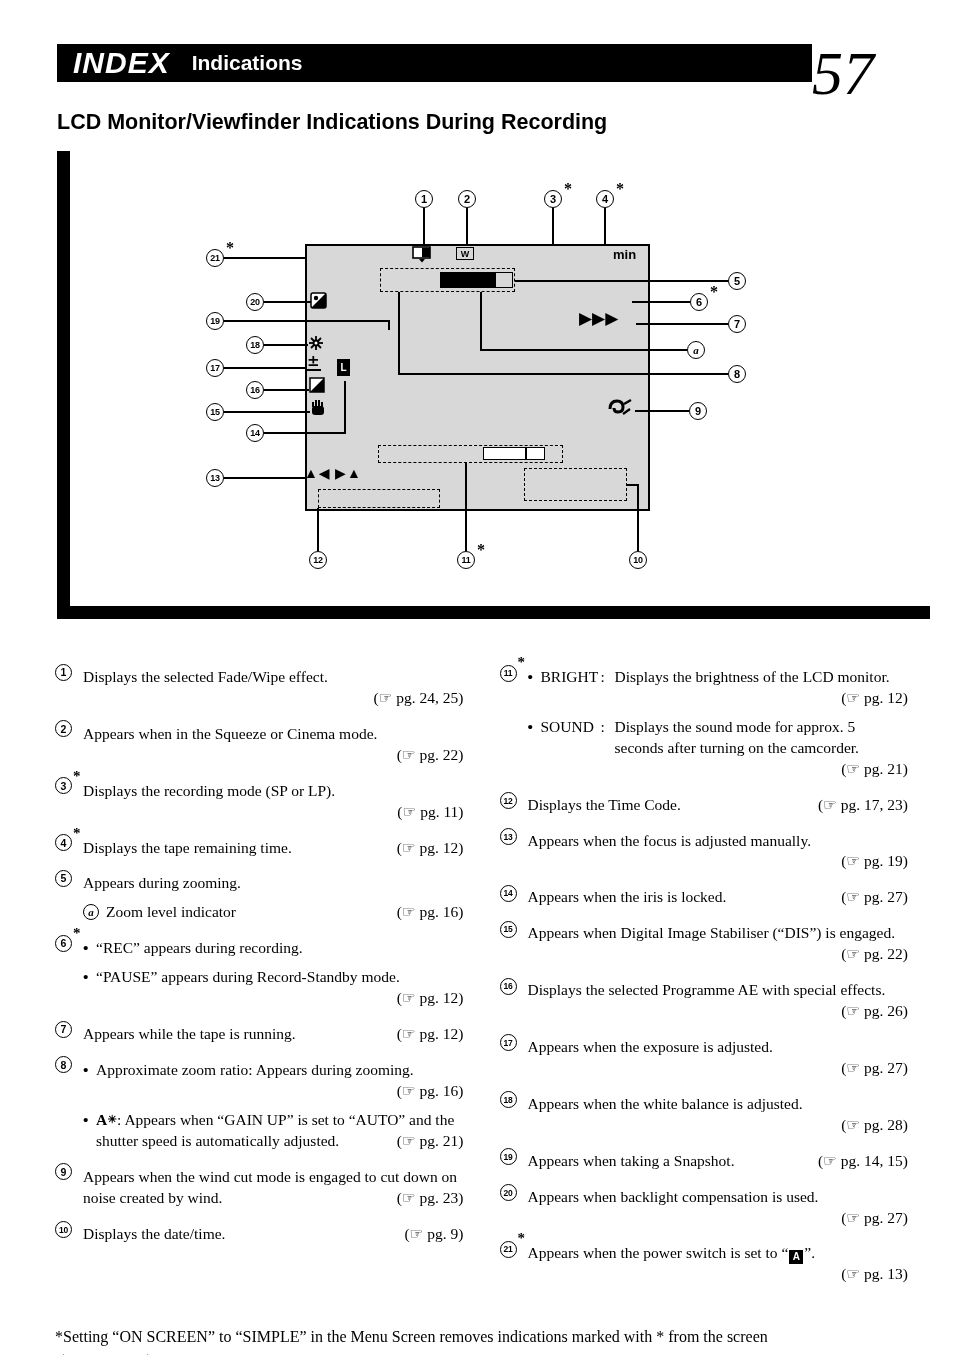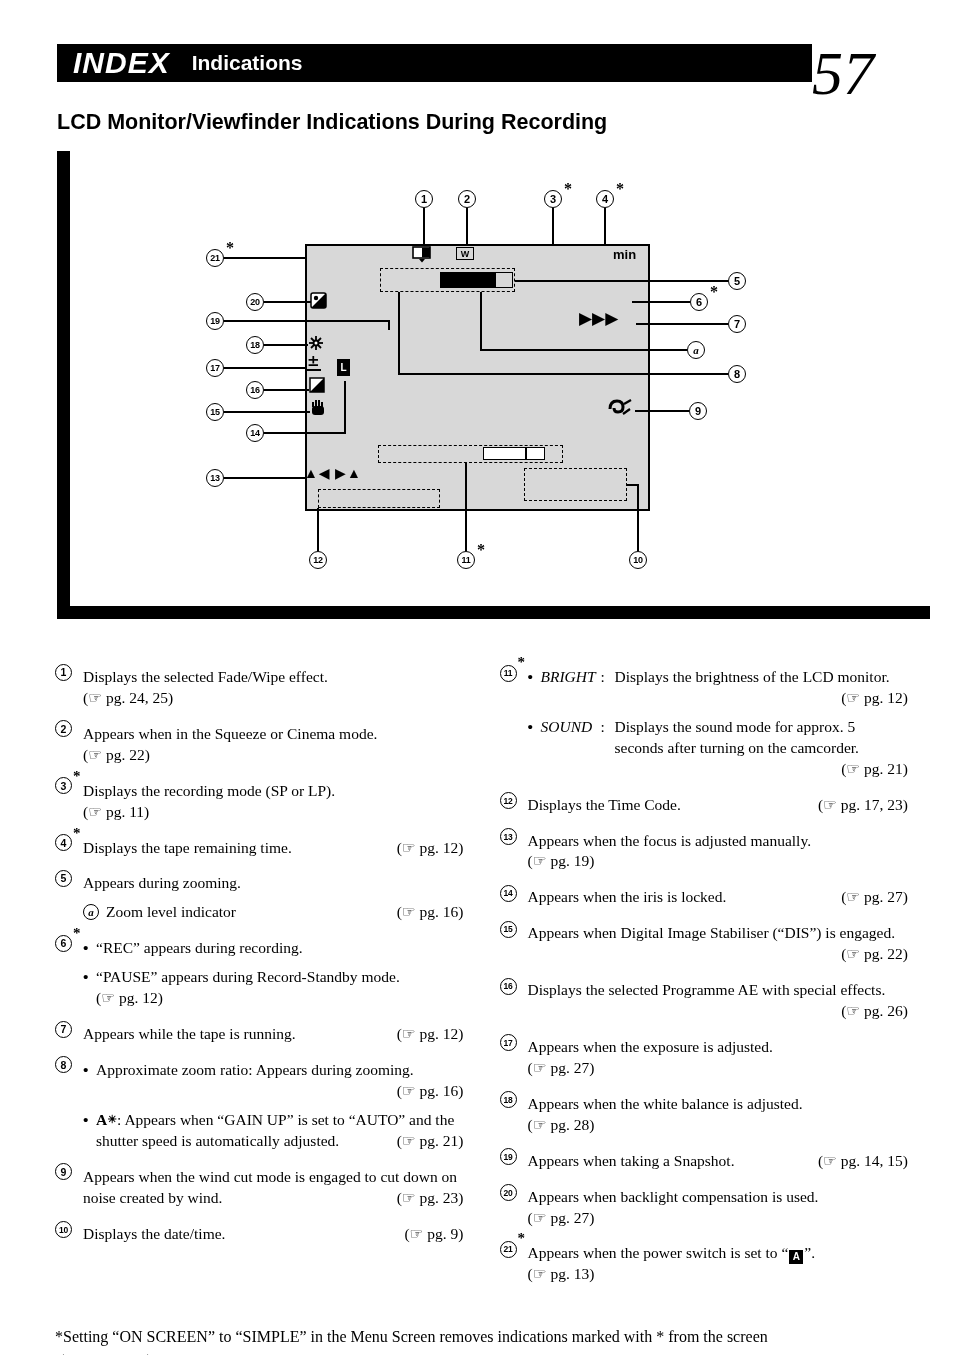--- a/index.html
+++ b/index.html
@@ -63,26 +63,26 @@
   .lcirc{display:inline-flex;width:17px;height:17px;border:1.2px solid #000;border-radius:50%;
          align-items:center;justify-content:center;font:700 10.5px "Liberation Sans",sans-serif;
          background:#fff;box-sizing:border-box;}
   .lcirc.two{font-size:8.5px;letter-spacing:-0.3px;}
   .lcirc.sub{width:16px;height:16px;font:italic 700 11px "Liberation Serif",serif;margin-right:7px;margin-top:2px;flex:none;}
   .numcol .star{position:absolute;left:18px;top:-5px;font:700 15px "Liberation Serif",serif;}
   .ibody{flex:1;min-width:0;}
   .row{margin:8px 0 1px;}
   .row.k-b,.row.k-bl,.row.k-sub{display:flex;align-items:flex-start;}
   .bullet{flex:none;width:13px;font-weight:700;}
-  .blabel{flex:none;width:60px;font-style:italic;}
+  .blabel{flex:none;width:60px;}
   .bcolon{flex:none;width:14px;}
   .textwrap{flex:1;min-width:0;}
   .textwrap::after{content:"";display:block;clear:both;}
   .ref{float:right;white-space:nowrap;padding-left:10px;}
-  .ref.line{float:none;display:block;padding-left:0;}
+  .ref.line{float:none;display:block;text-align:right;padding-left:0;}
   .gainup{font-weight:700;white-space:nowrap;}
   .gainup .gs{font-size:11px;vertical-align:2px;}
   .abadge{display:inline-flex;width:14px;height:14px;background:#000;color:#fff;align-items:center;
           justify-content:center;font:700 10px "Liberation Sans",sans-serif;vertical-align:-2px;margin:0 1px;}
 
   
   .footnote{margin:34px 46px 0 55px;font-size:16px;line-height:1.4;}
   .fref{margin-top:1px;padding-left:4px;}
 </style>
 </head>

